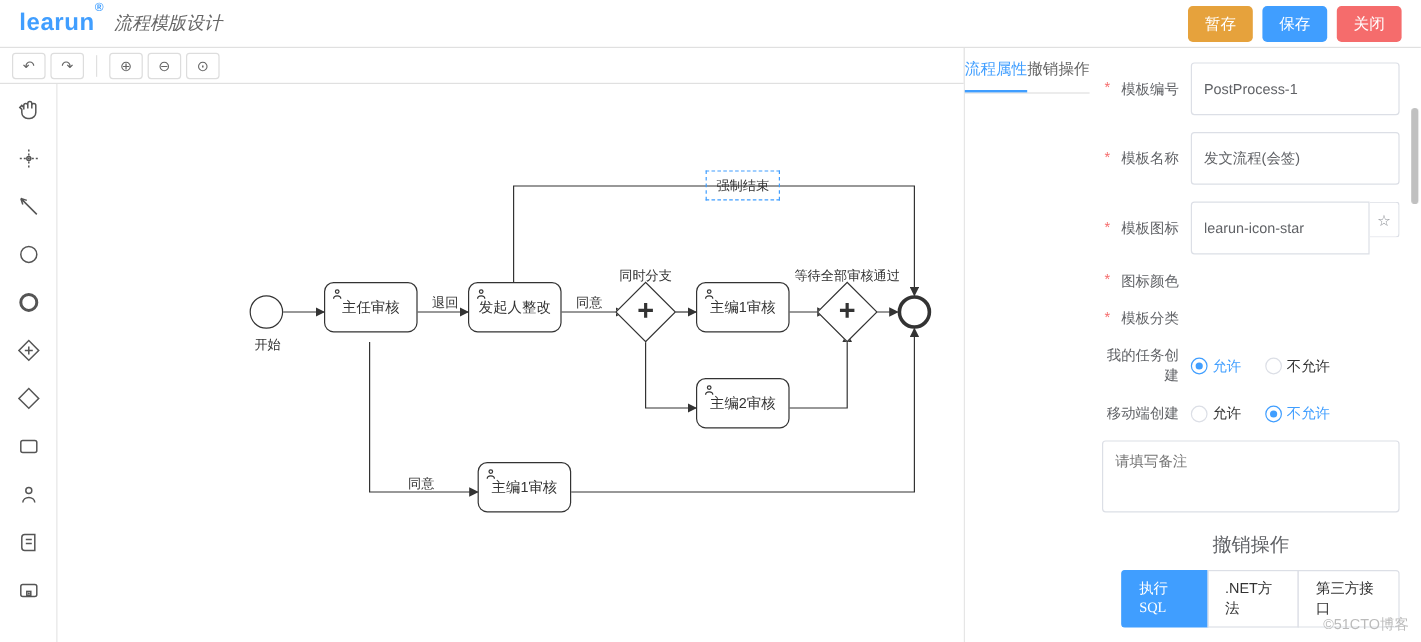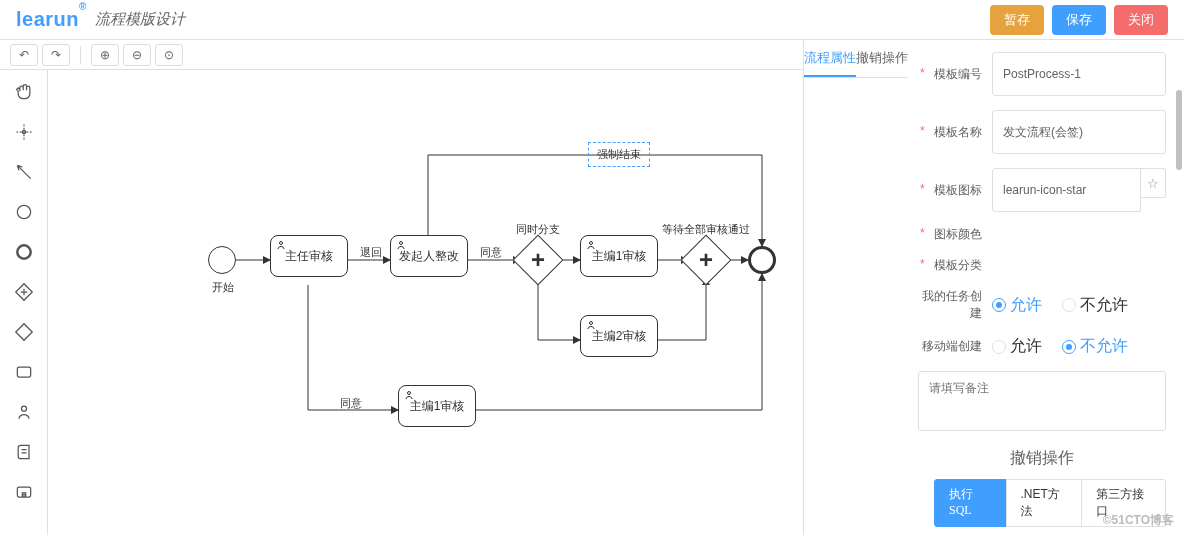--- a/index.html
+++ b/index.html
@@ -44,33 +44,33 @@
 .row label.req::before{content:"*";color:#F56C6C;position:absolute;left:2px;}
 .row .control{flex:1;}
 .inp{width:100%;height:44px;border:1px solid #dcdfe6;border-radius:3px;padding:0 10px;font-size:12px;color:#606266;}
 .inp-group{display:flex;}
 .inp-group .inp{border-top-right-radius:0;border-bottom-right-radius:0;}
 .addon{width:30px;height:30px;border:1px solid #dcdfe6;border-left:none;border-top-right-radius:3px;border-bottom-right-radius:3px;display:flex;align-items:center;justify-content:center;color:#909399;cursor:pointer;}
 .addon.blue{background:#409EFF;color:#fff;border-color:#409EFF;}
 .sel{width:100%;height:30px;border:1px solid #dcdfe6;border-radius:3px;padding:0 10px;font-size:12px;color:#606266;display:flex;align-items:center;justify-content:space-between;cursor:pointer;}
 .sel .chev{color:#c0c4cc;}
 .radios{display:flex;gap:20px;align-items:center;}
-.radio{display:flex;align-items:center;gap:4px;cursor:pointer;font-size:16px;}
+.radio{display:flex;align-items:center;gap:4px;cursor:pointer;font-size:12px;}
 .radio .dot{width:14px;height:14px;border:1px solid #dcdfe6;border-radius:50%;display:inline-flex;align-items:center;justify-content:center;}
 .radio.checked .dot{border-color:#409EFF;}
 .radio.checked .dot::after{content:"";width:6px;height:6px;background:#409EFF;border-radius:50%;}
 .radio.checked .rl{color:#409EFF;}
 .tarea{width:100%;height:60px;border:1px solid #dcdfe6;border-radius:3px;padding:8px 10px;font-size:12px;resize:none;}
 .section-title{text-align:center;font-size:16px;color:#606266;margin:10px 0;position:relative;}
 .seg{display:flex;justify-content:center;gap:0;margin-bottom:12px;}
 .seg-btn{padding:6px 14px;border:1px solid #dcdfe6;font-size:12px;cursor:pointer;background:#fff;margin-left:-1px;}
 .seg-btn:first-child{border-radius:3px 0 0 3px;margin-left:16px;font-family:Liberation Serif, serif;}
 .seg-btn:last-child{border-radius:0 3px 3px 0;}
 .seg-btn.active{background:#409EFF;border-color:#409EFF;color:#fff;}
-.watermark{position:absolute;right:10px;bottom:6px;color:#bbb;font-size:12px;font-weight:bold;}
+.watermark{position:absolute;right:10px;bottom:6px;color:#bbb;font-size:12px;}
 </style>
 </head>
 <body>
 
 <div class="app">
   <div class="top-header">
     <span class="logo"><span>learun</span><sup>®</sup></span>
     <span class="title">流程模版设计</span>
     <div class="top-actions">
       <button class="btn btn-orange">暂存</button>

